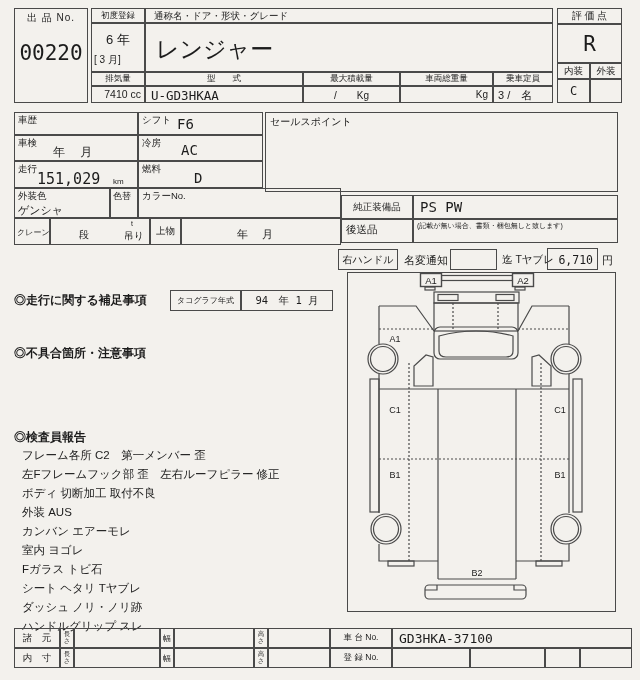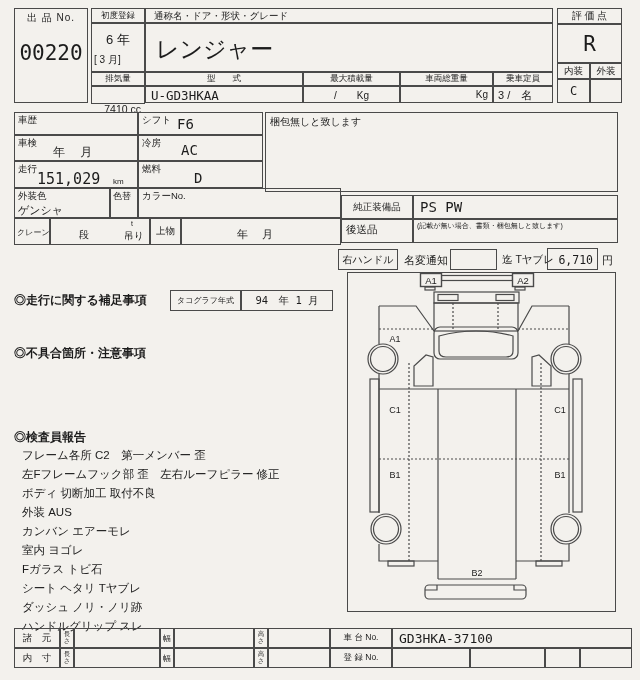--- a/index.html
+++ b/index.html
@@ -36,21 +36,21 @@
   <div class="cell" style="left:145px;top:23px;width:408px;height:49px;">
     <div style="font-size:23px;padding:10px 0 0 10px;">レンジャー</div>
   </div>
 
   <div class="cell cen" style="left:91px;top:72px;width:54px;height:14px;font-size:8.5px;">排気量</div>
   <div class="cell cen" style="left:145px;top:72px;width:158px;height:14px;font-size:8.5px;">型　　式</div>
   <div class="cell cen" style="left:303px;top:72px;width:97px;height:14px;font-size:8.5px;">最大積載量</div>
   <div class="cell cen" style="left:400px;top:72px;width:93px;height:14px;font-size:8.5px;">車両総重量</div>
   <div class="cell cen" style="left:493px;top:72px;width:60px;height:14px;font-size:8.5px;">乗車定員</div>
 
-  <div class="cell" style="left:91px;top:86px;width:54px;height:17px;font-size:10.5px;text-align:right;padding:16px 3px 0 0;">7410 cc</div>
+  <div class="cell" style="left:91px;top:86px;width:54px;height:17px;font-size:10.5px;text-align:right;padding:1px 3px 0 0;">7410 cc</div>
   <div class="cell mono" style="left:145px;top:86px;width:158px;height:17px;font-size:12.5px;padding:1px 0 0 5px;">U-GD3HKAA</div>
   <div class="cell" style="left:303px;top:86px;width:97px;height:17px;font-size:10px;text-align:center;padding-top:2px;">/　　Kg</div>
   <div class="cell" style="left:400px;top:86px;width:93px;height:17px;font-size:10px;text-align:right;padding:2px 4px 0 0;box-sizing:border-box;">Kg</div>
   <div class="cell" style="left:493px;top:86px;width:60px;height:17px;font-size:11px;padding:1px 0 0 4px;">3 /　名</div>
 
   <div class="cell cen" style="left:557px;top:8px;width:65px;height:16px;font-size:10px;font-family:Liberation Serif, serif;">評 価 点</div>
   <div class="cell cen mono" style="left:557px;top:24px;width:65px;height:39px;font-size:21px;">R</div>
   <div class="cell cen" style="left:557px;top:63px;width:33px;height:16px;font-size:9.5px;">内装</div>
   <div class="cell cen" style="left:590px;top:63px;width:32px;height:16px;font-size:9.5px;">外装</div>
   <div class="cell cen mono" style="left:557px;top:79px;width:33px;height:24px;font-size:12px;">C</div>
@@ -97,21 +97,21 @@
     <span class="txt" style="left:28px;top:9px;font-size:10px;">段</span>
     <span class="txt" style="right:16px;top:1px;font-size:7px;">t</span>
     <span class="txt" style="right:5px;top:10px;font-size:10px;">吊り</span>
   </div>
   <div class="cell cen" style="left:150px;top:218px;width:31px;height:27px;font-size:9.5px;">上物</div>
   <div class="cell" style="left:181px;top:218px;width:160px;height:27px;">
     <span class="txt" style="left:55px;top:8px;font-size:11px;">年　 月</span>
   </div>
 
   <div class="cell" style="left:265px;top:112px;width:353px;height:80px;">
-    <span class="corner" style="font-size:10px;left:4px;top:2px;">梱包無しと致します</span>
+    <span class="corner" style="font-size:10px;left:4px;top:2px;">セールスポイント</span>
   </div>
 
   <div class="cell cen" style="left:341px;top:195px;width:72px;height:24px;font-size:9.5px;">純正装備品</div>
   <div class="cell mono" style="left:413px;top:195px;width:205px;height:24px;font-size:14px;padding:3px 0 0 6px;">PS PW</div>
   <div class="cell" style="left:341px;top:219px;width:72px;height:24px;font-size:10.5px;padding:3px 2px 0 4px;">後送品</div>
   <div class="cell" style="left:413px;top:219px;width:205px;height:24px;font-size:7px;padding:1px 0 0 3px;">(記載が無い場合、書類・梱包無しと致します)</div>
 
   <div class="cell cen" style="left:338px;top:249px;width:60px;height:21px;font-size:10px;">右ハンドル</div>
   <span class="txt" style="left:404px;top:253px;font-size:11px;">名変通知</span>
   <div class="cell" style="left:450px;top:249px;width:47px;height:21px;"></div>

